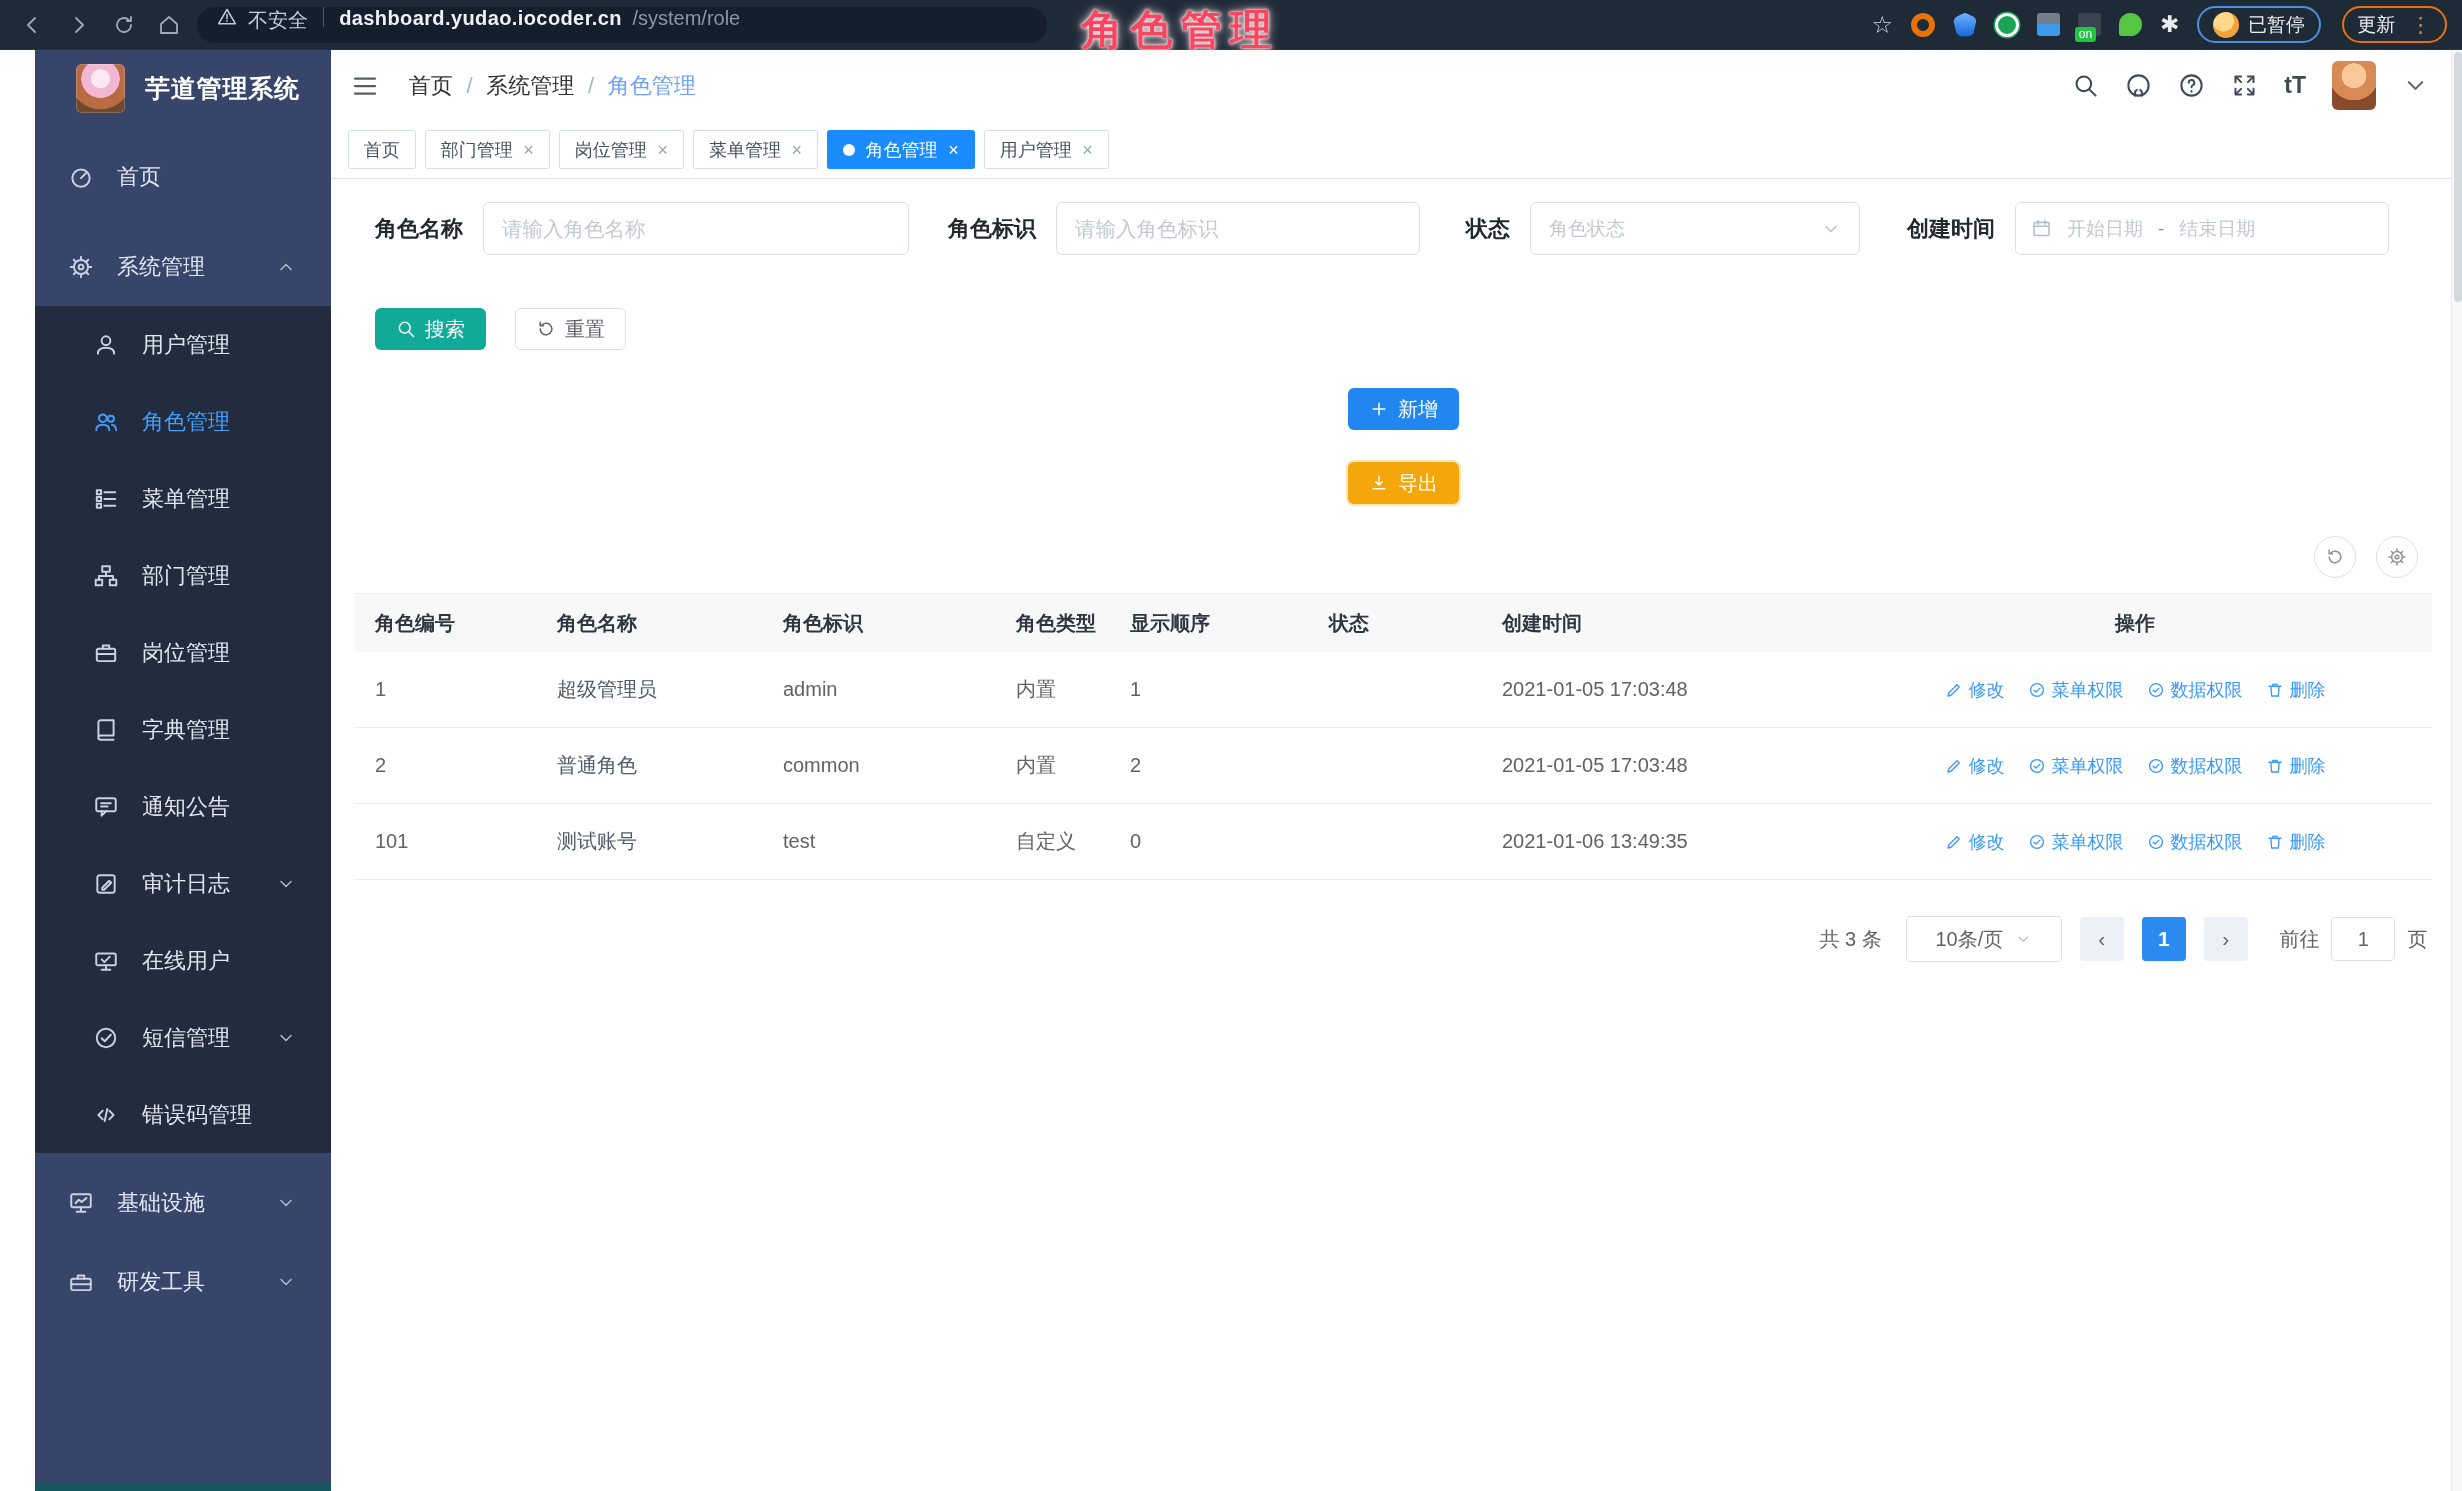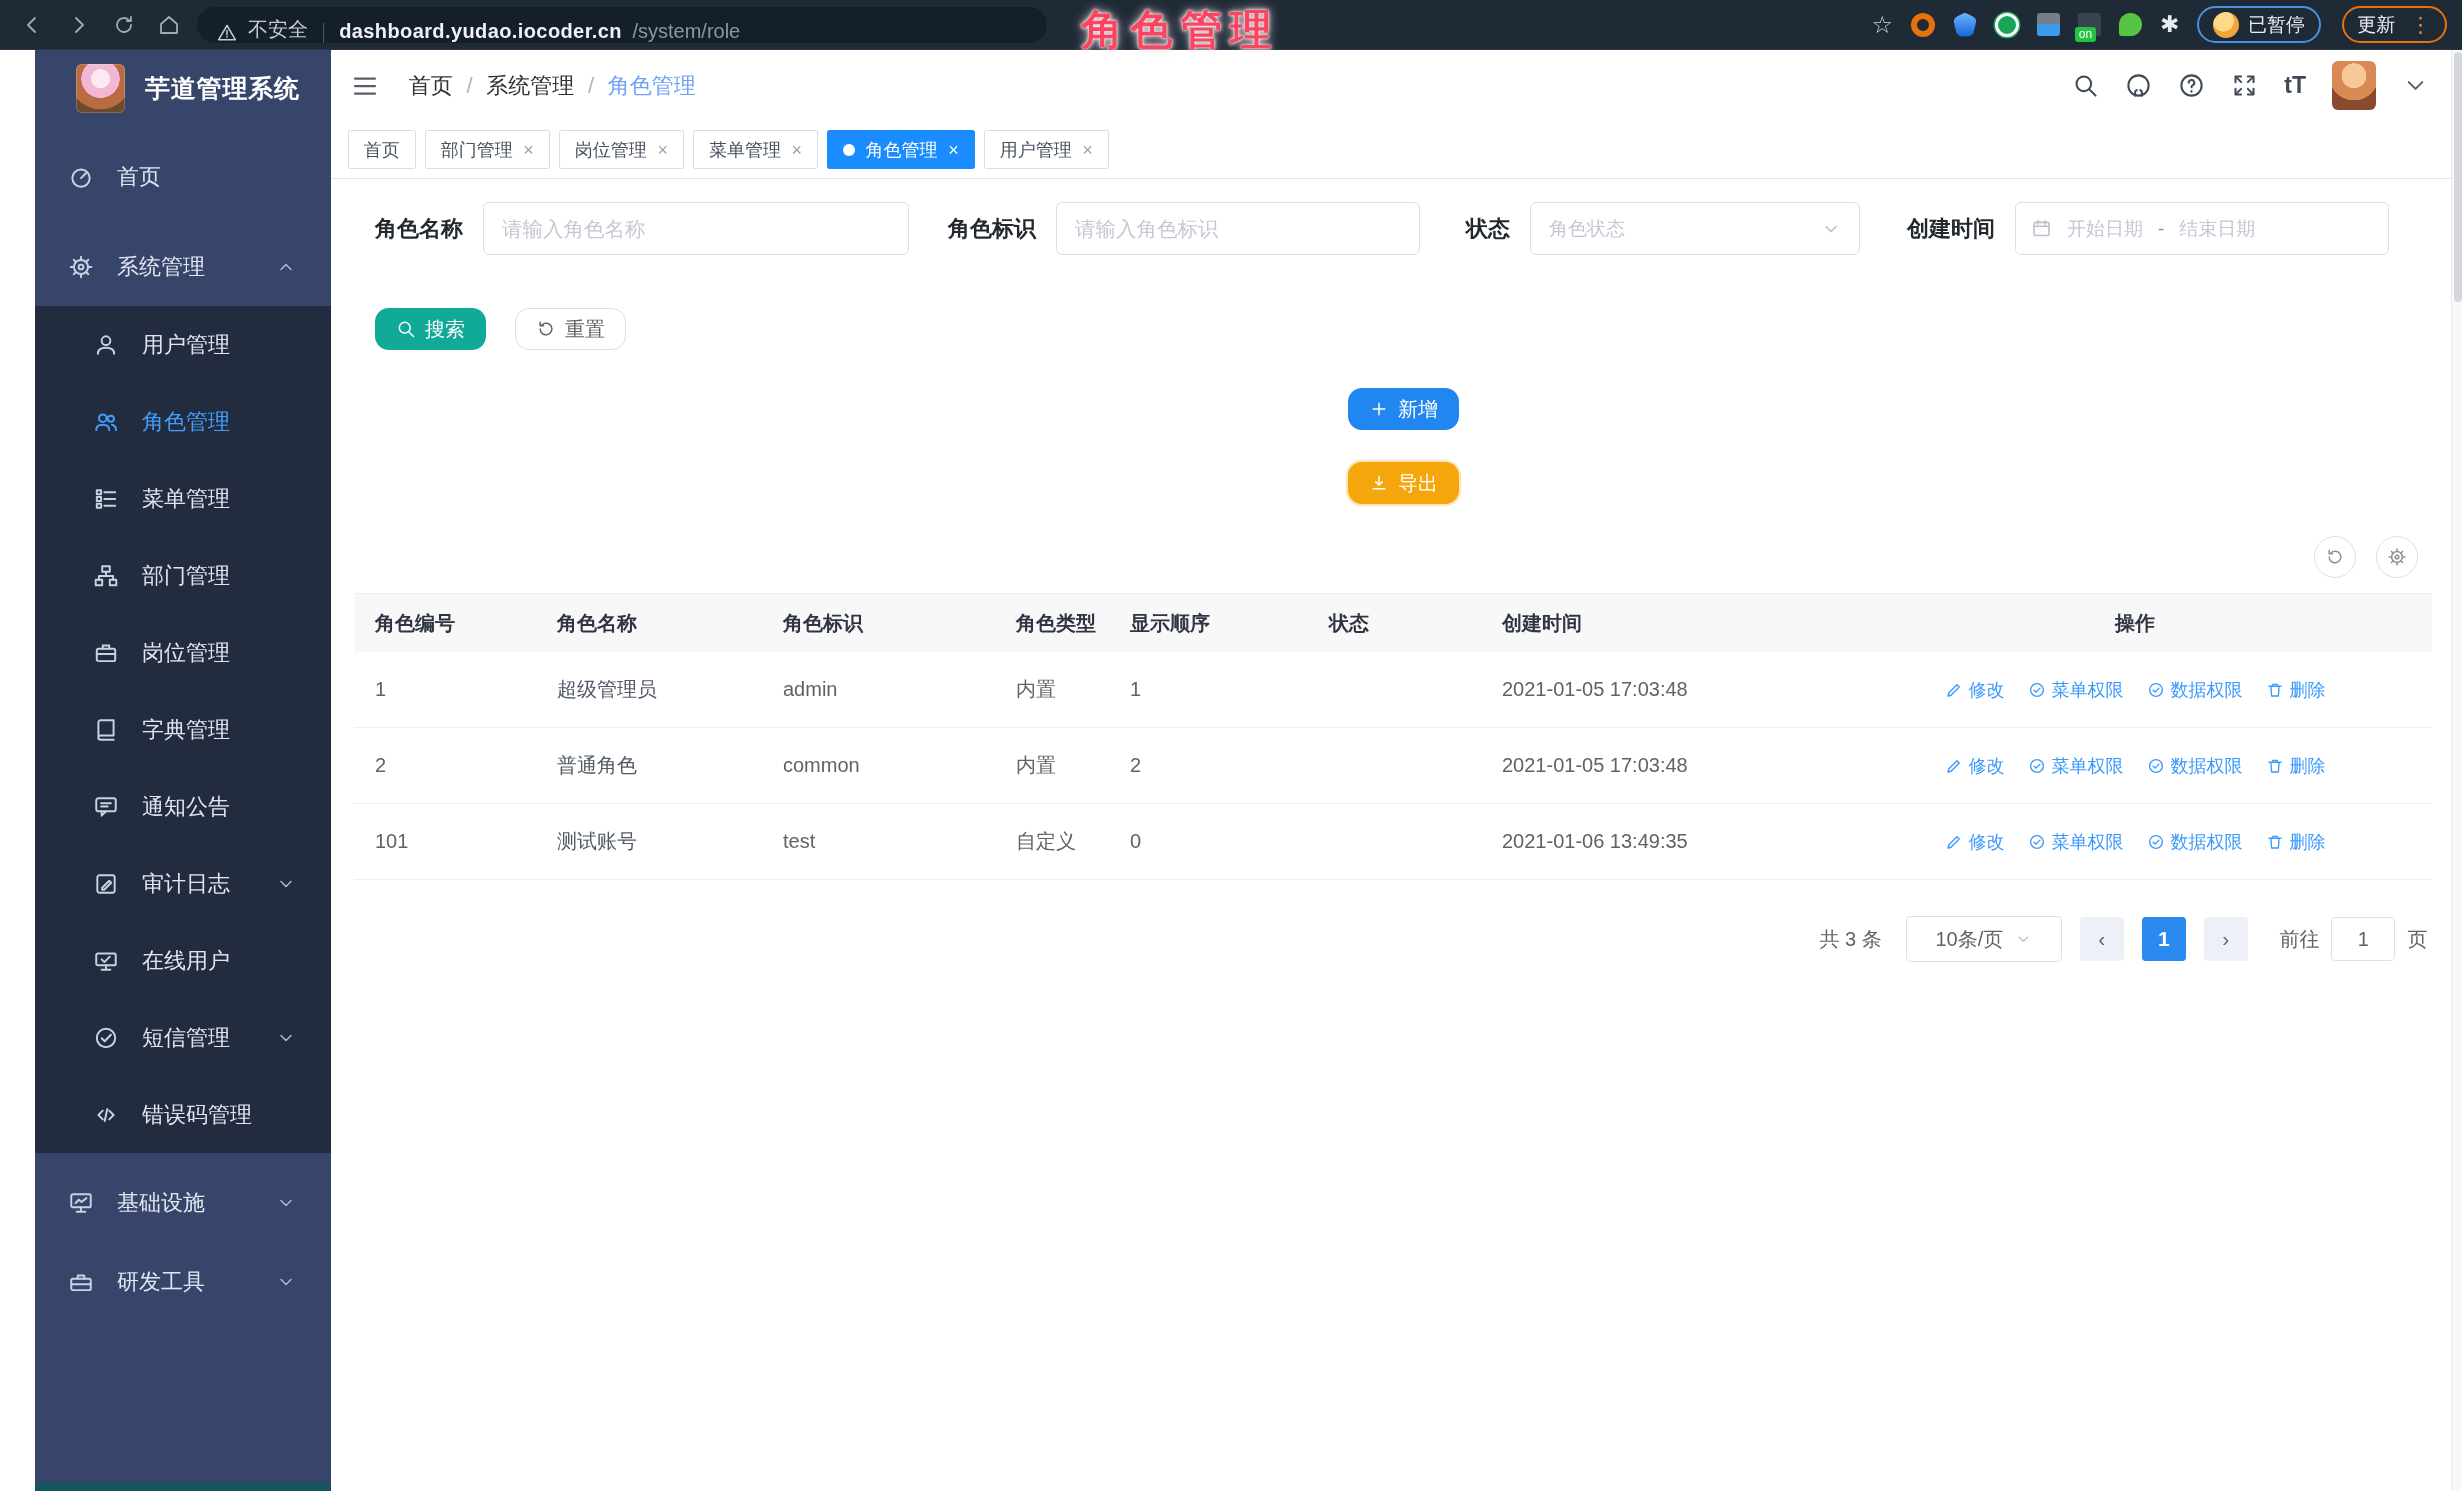--- a/index.html
+++ b/index.html
@@ -5,21 +5,21 @@
   * { box-sizing: border-box; margin: 0; padding: 0; }
   html,body { width:2462px; height:1492px; overflow:hidden; }
   body { font-family:"Liberation Sans","DejaVu Sans",sans-serif; background:#fff; position:relative; }
   svg { display:block; }
   .ic { width:24px; height:24px; fill:none; stroke:currentColor; stroke-width:1.8; stroke-linecap:round; stroke-linejoin:round; }
 
   
   .chrome { height:50px; background:#1f2a37; border-bottom:0.8px solid #2a3543; display:flex; align-items:center; padding:0 15px; position:relative; z-index:5; }
   .chrome .navs { display:flex; align-items:center; gap:10.6px; color:#9faab6; }
   .chrome .nav-ic { width:35px; height:35px; display:flex; align-items:center; justify-content:center; border-radius:50%; }
-  .urlbar { margin-left:10.6px; width:850px; height:36px; background:#141f2b; border-radius:18px; display:flex; align-items:flex-end; padding:0 20px; gap:10.6px; color:#c3ccd5; font-size:20px; }
+  .urlbar { margin-left:10.6px; width:850px; height:36px; background:#141f2b; border-radius:18px; display:flex; align-items:flex-start; padding:0 20px; gap:10.6px; color:#c3ccd5; font-size:20px; }
   .urlbar .sep { width:0.8px; height:20px; background:#4a5663; margin:0 4.6px; }
   .url-domain { color:#eef2f6; font-weight:bold; letter-spacing:0.4px; }
   .url-path { color:#8b96a3; }
   .ext-area { margin-left:auto; display:flex; align-items:center; gap:18px; }
   .ext-star { color:#cdd5dd; font-size:24px; }
   .ext-dot { width:24px; height:24px; border-radius:50%; position:relative; }
   .ext-orange { border:6.8px solid #e8710a; background:transparent; }
   .ext-blue { background:linear-gradient(180deg,#6db3ff,#1565d8); clip-path:polygon(50% 0,100% 25%,82% 100%,18% 100%,0 25%); }
   .ext-green { background:#18a558; border:3.8px solid #fff; box-shadow:0 0 0 1.5px #18a558; }
   .ext-grid { width:23px; height:23px; background:linear-gradient(180deg,#7d8893 50%,#3ea6ff 50%); border-radius:3px; opacity:.9; }
@@ -88,21 +88,21 @@
   .fake-select { width:330px; display:flex; align-items:center; justify-content:space-between; color:#c3c8d2; margin-right:47px; cursor:pointer; }
   .fake-select .ph { font-size:19px; }
   .fake-select .ic { width:20px; height:20px; color:#b8bec8; }
   .date-range { width:374px; display:flex; align-items:center; gap:15px; color:#c3c8d2; padding:0 15px; cursor:pointer; }
   .date-range .ic { width:21px; height:21px; color:#b8bec8; flex-shrink:0; }
   .date-range .ph { font-size:19px; white-space:nowrap; }
   .date-range .rs { color:#8a919c; }
 
   .btn-row1 { margin-top:53px; margin-left:21px; display:flex; gap:29px; }
   .btn-row2 { margin-top:38px; margin-left:21px; display:flex; gap:32px; align-items:center;flex-direction:column; }
-  .btn { height:42px; border-radius:14px; font-size:20px; display:inline-flex; align-items:center; gap:9px; padding:0 20px; border:0.8px solid transparent; cursor:pointer; white-space:nowrap; }
+  .btn { height:42px; border-radius:6px; font-size:20px; display:inline-flex; align-items:center; gap:9px; padding:0 20px; border:0.8px solid transparent; cursor:pointer; white-space:nowrap; }
   .btn .ic { width:20px; height:20px; }
   .btn-search { background:#11AA98; color:#fff; }
   .btn-reset { background:#fff; border-color:#dcdfe6; color:#606266; }
   .btn-add { background:#2186f0; color:#fff; }
   .btn-export { background:#F5A60A; color:#fff; box-shadow:0 0 0 2.3px rgba(245,166,10,.28); }
   .round-btns { margin-left:auto; display:flex; gap:20px; margin-right:13.7px; }
   .round { width:42px; height:42px; border-radius:50%; border:0.8px solid #dcdfe6; color:#8a919a; background:#fff; display:flex; align-items:center; justify-content:center; cursor:pointer; }
   .round .ic { width:20px; height:20px; }
 
   

